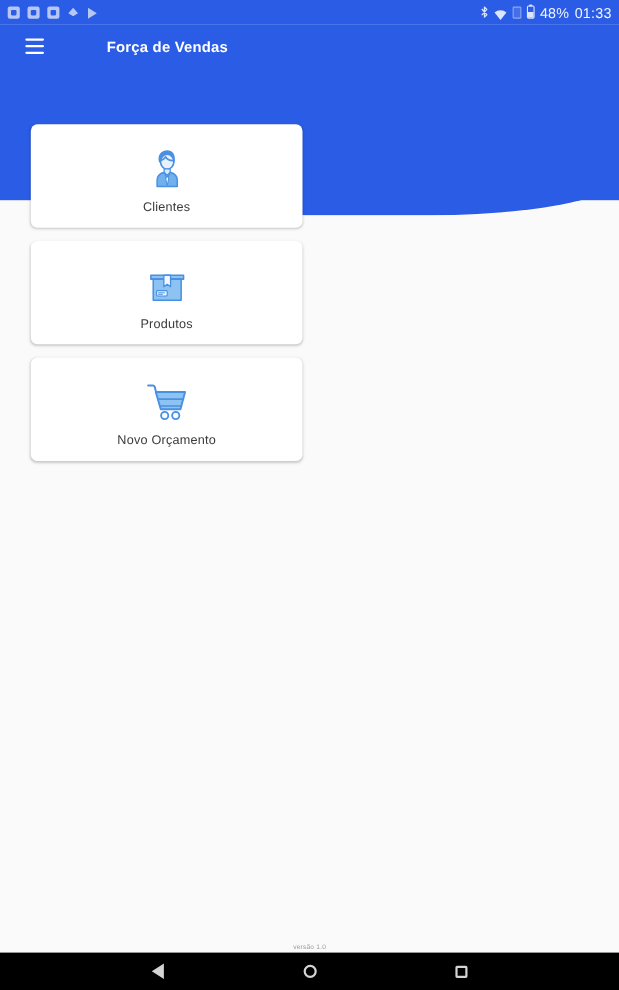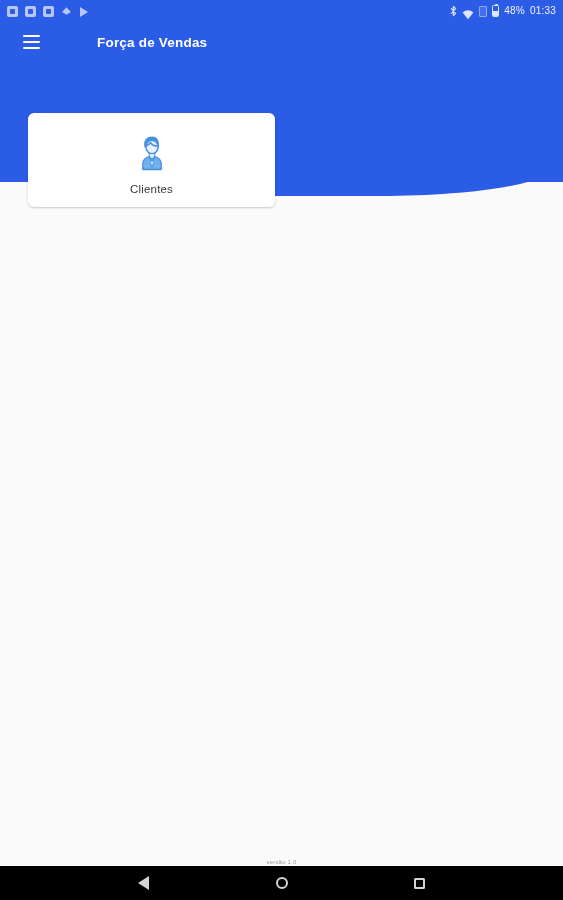--- a/index.html
+++ b/index.html
@@ -44,21 +44,21 @@
     clip-path: polygon(50% 15%, 90% 60%, 50% 85%, 10% 60%);
   }
   .sb-ic.play { background: transparent; }
   .sb-ic.play::before {
     content:""; position:absolute; left:1px; top:1px;
     width:0; height:0;
     border-left: 8px solid #c3d0f5;
     border-top: 5px solid transparent;
     border-bottom: 5px solid transparent;
   }
-  .sb-text { color:#f0f4ff; font-size:10px; letter-spacing:.2px; line-height:1; }
+  .sb-text { color:#f0f4ff; font-size:13px; letter-spacing:.2px; line-height:1; }
   .bt-ic { width:7px; height:12px; position:relative; }
   .bt-ic svg { display:block; }
   .wifi-ic { width:12px; height:11px; }
   .sim-ic {
     width:8px; height:11px;
     border:1px solid #8fa8ef; border-radius:1px;
     background: rgba(255,255,255,.12);
   }
   .bat-ic {
     width:7px; height:12px;
@@ -233,23 +233,48 @@
           <ellipse cx="24" cy="17.5" rx="6.6" ry="7.4" fill="#e9f2fc" stroke="#4a90e2" stroke-width="1.6"></ellipse>
           <path d="M17.6 16.2c1.6-.4 3.6-1.6 4.8-3.4 1.6 2.4 5 3.8 8.2 3.6" fill="none" stroke="#4a90e2" stroke-width="1.6" stroke-linecap="round"></path>
           <path d="M14 42v-6.4c0-4.2 3.2-6.6 7-7.7l3 6.1 3-6.1c3.8 1.1 7 3.5 7 7.7V42z" fill="#6fb0ed" stroke="#4a90e2" stroke-width="1.5" stroke-linejoin="round"></path>
           <path d="M21 27.9l3 3.1 3-3.1v-3.4h-6z" fill="#d8eafb" stroke="#4a90e2" stroke-width="1.2"></path>
           <path d="M24 31.2l-1.5 3.1 1.5 7 1.5-7z" fill="#eef6fd" stroke="#4a90e2" stroke-width="1"></path>
         </svg>
       </div>
       <div class="card-label">Clientes</div>
     </div>
 
-
-
-
+    <div class="card">
+      <div class="card-ico">
+        <svg width="42" height="42" viewBox="0 0 48 48">
+          <path d="M7 14h34v4H7z" fill="#8cc3f2" stroke="#4a90e2" stroke-width="1.6" stroke-linejoin="round"></path>
+          <path d="M9.5 18h29v22h-29z" fill="#8cc3f2" stroke="#4a90e2" stroke-width="1.6" stroke-linejoin="round"></path>
+          <path d="M20.5 14h7v12l-3.5-2.6L20.5 26z" fill="#f2f8fe" stroke="#4a90e2" stroke-width="1.4" stroke-linejoin="round"></path>
+          <rect x="13" y="30" width="11" height="5.5" rx="1" fill="#eaf4fd" stroke="#4a90e2" stroke-width="1.2"></rect>
+          <path d="M15 32.2h6M15 33.8h4" stroke="#4a90e2" stroke-width="1" stroke-linecap="round"></path>
+        </svg>
+      </div>
+      <div class="card-label">Produtos</div>
+    </div>
+
+
+
+    <div class="card">
+      <div class="card-ico">
+        <svg width="44" height="42" viewBox="0 0 48 46">
+          <path d="M5 7h4.5c1.2 0 2 .8 2.2 1.9L13 14" fill="none" stroke="#4a90e2" stroke-width="1.9" stroke-linecap="round" stroke-linejoin="round"></path>
+          <path d="M12.6 13.5h29.2l-4.6 17.2H17.6z" fill="#8cc3f2" stroke="#4a90e2" stroke-width="1.9" stroke-linejoin="round"></path>
+          <path d="M14.6 20.6h26.2" stroke="#4a90e2" stroke-width="1.6"></path>
+          <path d="M16.6 27.5h22.2" stroke="#4a90e2" stroke-width="1.4"></path>
+          <circle cx="21.5" cy="37" r="3.6" fill="#f4fafe" stroke="#4a90e2" stroke-width="1.8"></circle>
+          <circle cx="32.5" cy="37" r="3.6" fill="#f4fafe" stroke="#4a90e2" stroke-width="1.8"></circle>
+        </svg>
+      </div>
+      <div class="card-label">Novo Orçamento</div>
+    </div>
 
   </div>
 
   <div class="version">versão 1.0</div>
 
   <div class="navbar">
     <div class="nav-btn">
         <span class="nav-back"></span>
       </div>
     <div class="nav-btn">

